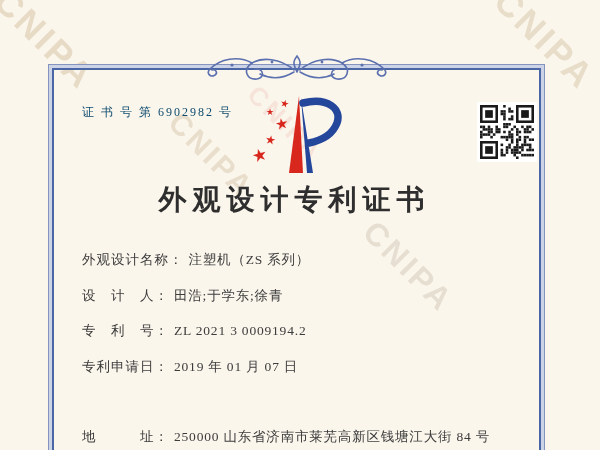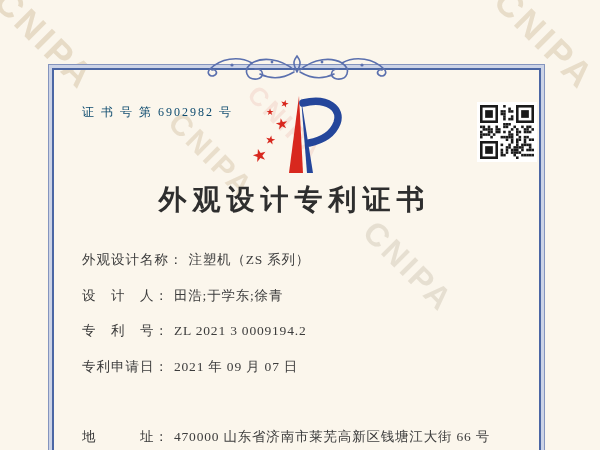--- a/index.html
+++ b/index.html
@@ -224,19 +224,19 @@
   <div class="field-row row-0">
     <span class="flabel">外观设计名称：</span><span class="fvalue">注塑机（ZS 系列）</span>
   </div>
   <div class="field-row row-1">
     <span class="flabel">设　计　人：</span><span class="fvalue">田浩;于学东;徐青</span>
   </div>
   <div class="field-row row-2">
     <span class="flabel">专　利　号：</span><span class="fvalue">ZL 2021 3 0009194.2</span>
   </div>
   <div class="field-row row-3">
-    <span class="flabel">专利申请日：</span><span class="fvalue">2021 年 09 月 07 日</span>
+    <span class="flabel">专利申请日：</span><span class="fvalue">2019 年 01 月 07 日</span>
   </div>
   <div class="field-row row-5">
-    <span class="flabel">地　　　址：</span><span class="fvalue">470000  山东省济南市莱芜高新区钱塘江大街 66 号</span>
+    <span class="flabel">地　　　址：</span><span class="fvalue">250000  山东省济南市莱芜高新区钱塘江大街 84 号</span>
   </div>
 
 </div>
 
 </body></html>

